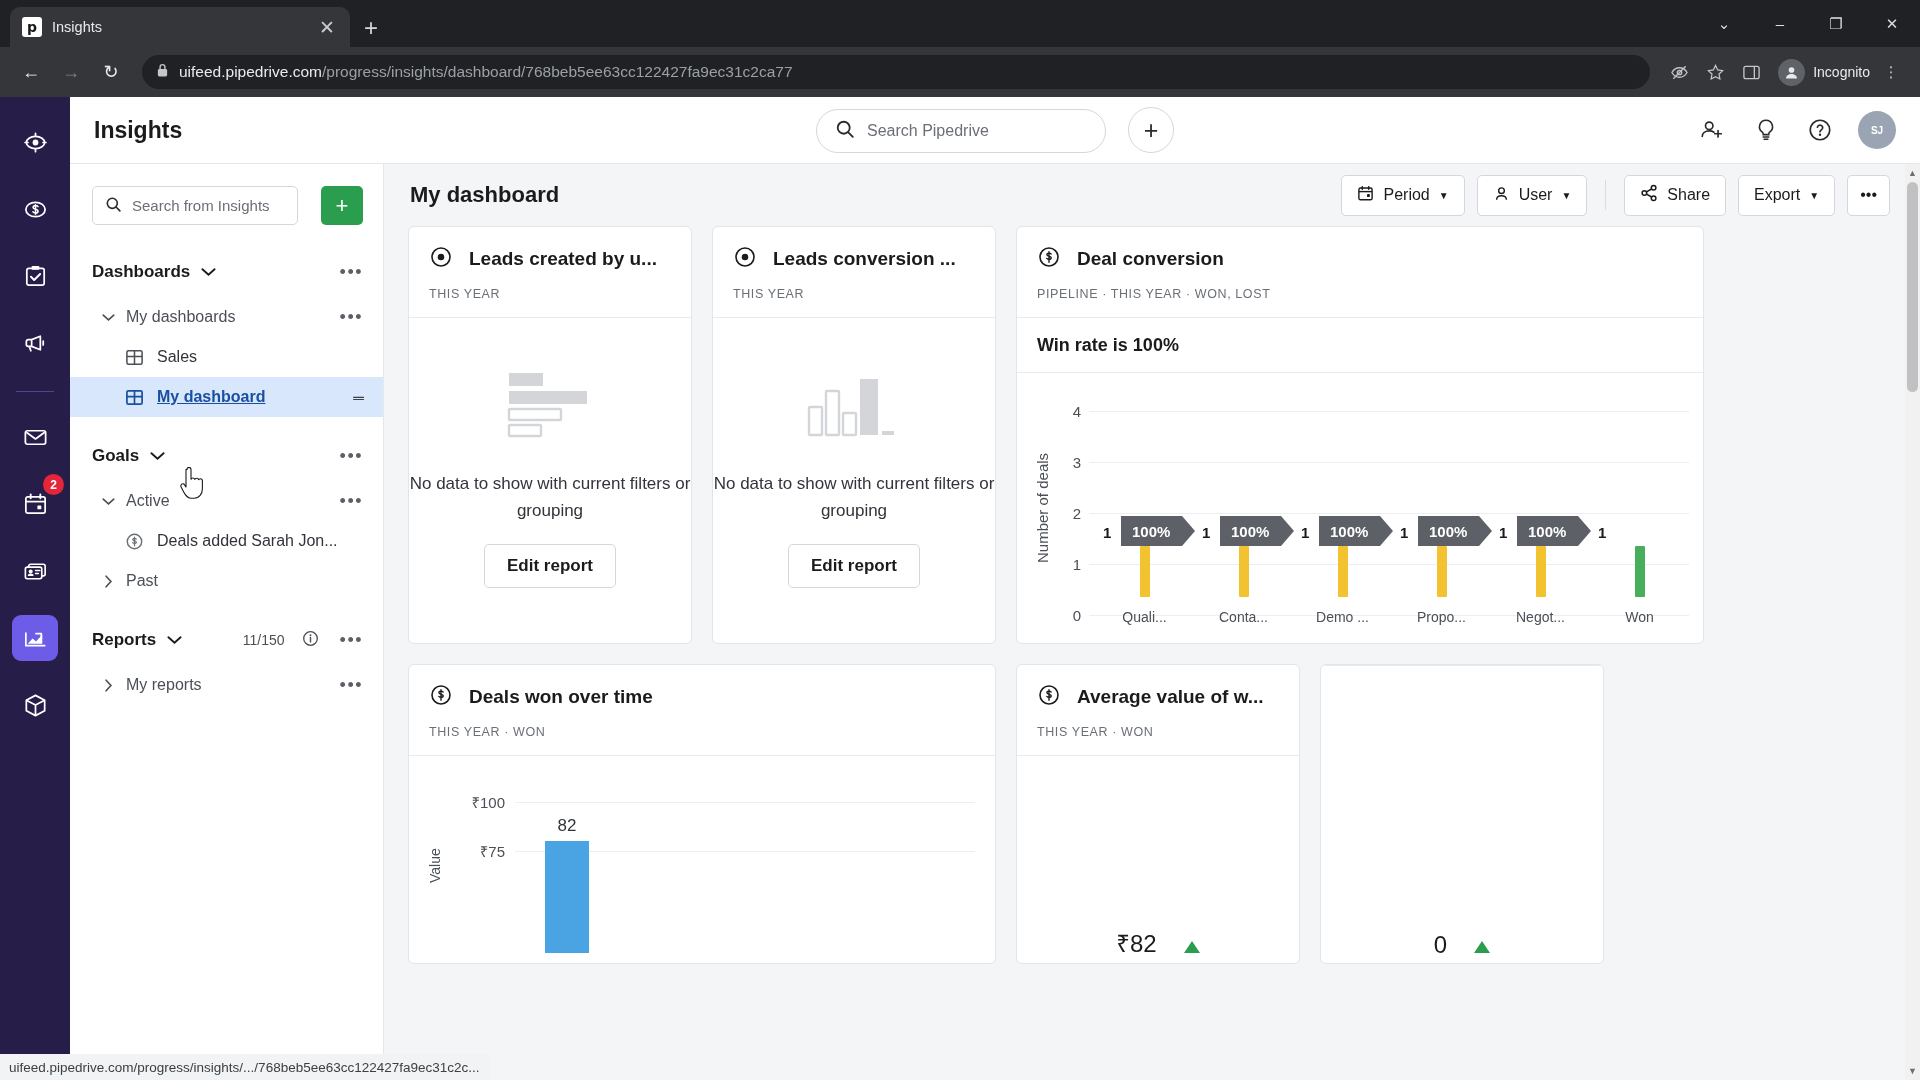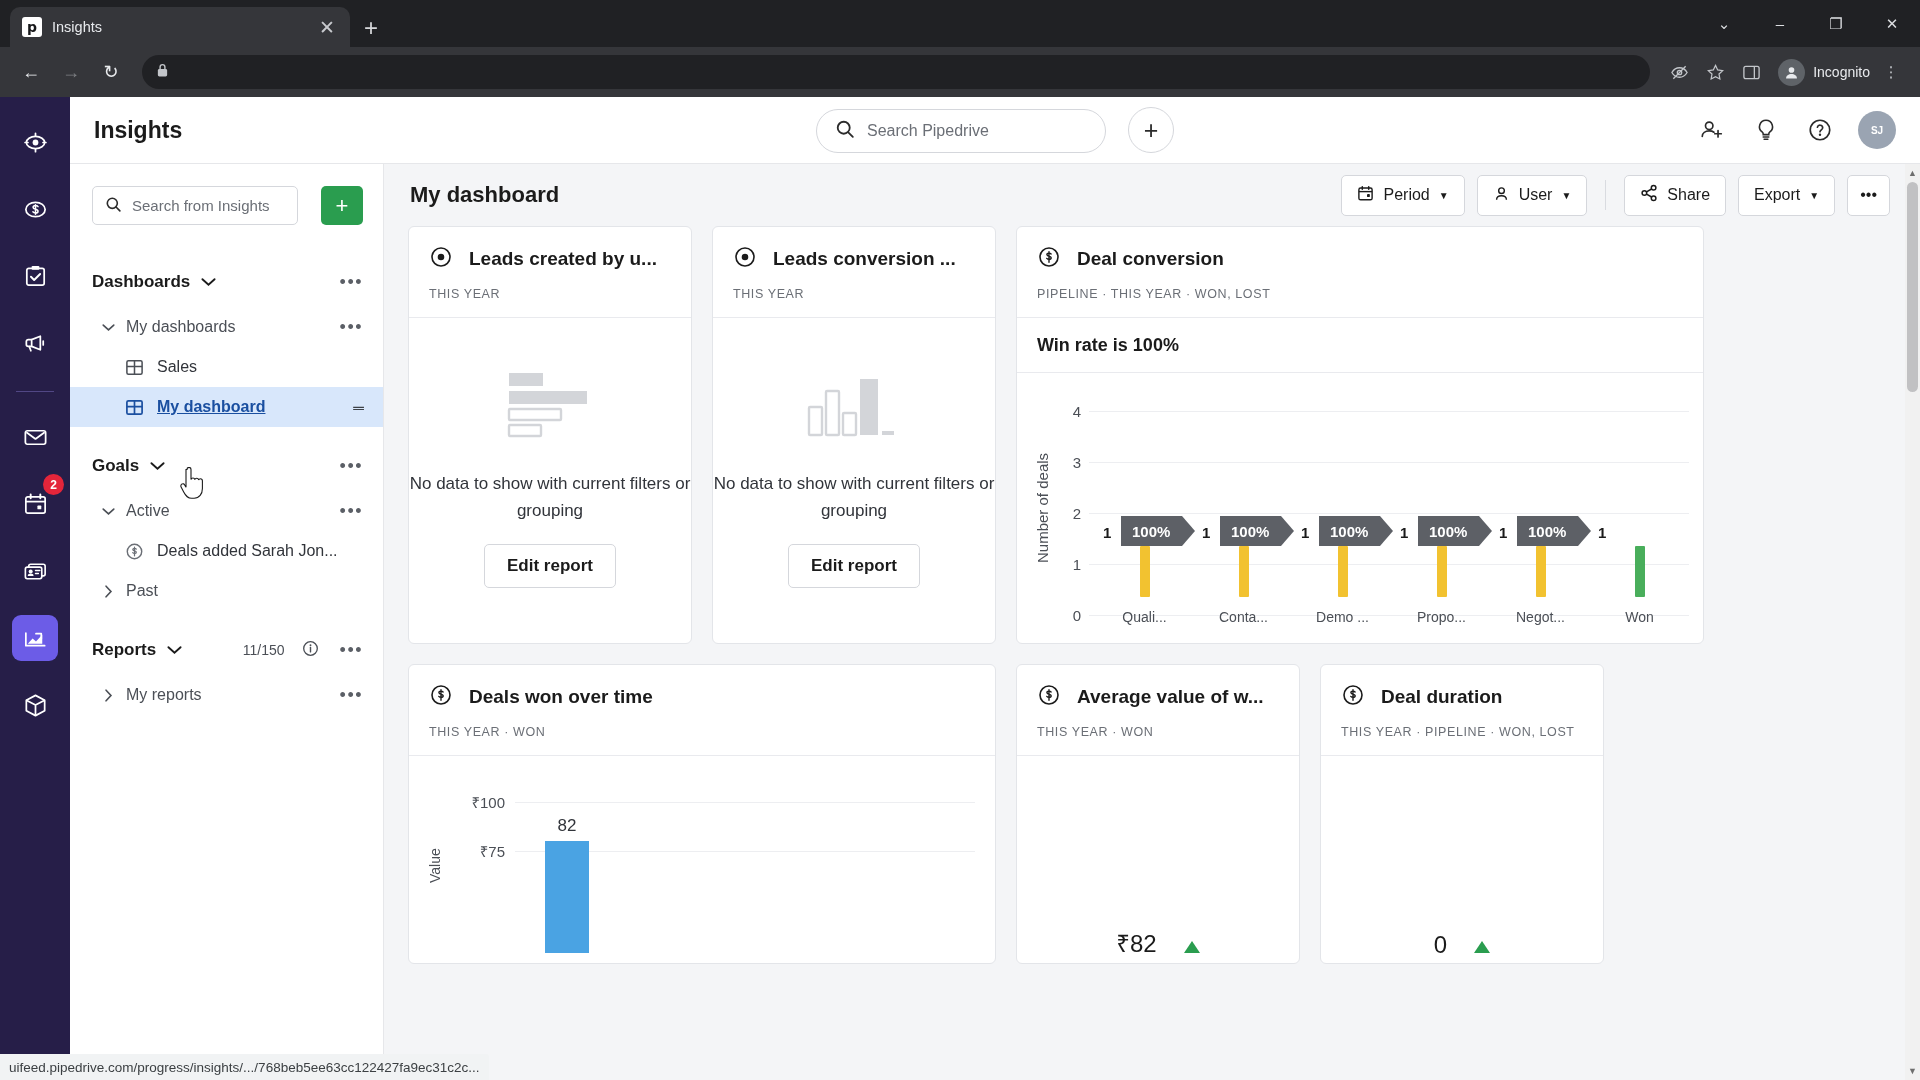--- a/index.html
+++ b/index.html
@@ -100,21 +100,21 @@
     display: flex; align-items: center; justify-content: center; font-size: 10px; font-weight: bold;
   }
 
   .body-split { flex: 1; display: flex; min-height: 0; }
 
   
   .side {
     width: 314px; background: #fff; border-right: 1px solid #e6e7ea; flex: none;
     padding: 22px 0 0; overflow: hidden;
   }
-  .side-search-row { display: flex; gap: 23px; padding: 0 20px 0 22px; margin-bottom: 40px; }
+  .side-search-row { display: flex; gap: 23px; padding: 0 20px 0 22px; margin-bottom: 30px; }
   .side-search {
     flex: 1; height: 39px; border: 1px solid #d5d7dc; border-radius: 5px;
     display: flex; align-items: center; padding: 0 12px; gap: 10px;
   }
   .side-search span { color: #6b6f76; font-size: 15px; }
   .side-add {
     width: 42px; height: 39px; background: #2a9d4f; border-radius: 5px; color: #fff;
     display: flex; align-items: center; justify-content: center; font-size: 22px;
   }
   .sec-head {
@@ -254,20 +254,23 @@
     <div class="nav-btn">←</div>
     <div class="nav-btn dim">→</div>
     <div class="nav-btn">↻</div>
     <div class="urlbox">
       <span>
         <svg width="13" height="15" viewBox="0 0 14 16" fill="none">
           <rect x="2" y="6.5" width="10" height="8" rx="1.6" fill="#c3c6ca"></rect>
           <path d="M4.4 6.5V4.3a2.6 2.6 0 0 1 5.2 0v2.2" stroke="#c3c6ca" stroke-width="1.5" fill="none"></path>
         </svg>
       </span>
+      <div class="url-text">
+        <b>uifeed.pipedrive.com</b><span>/progress/insights/dashboard/768beb5ee63cc122427fa9ec31c2ca77</span>
+      </div>
     </div>
     <div class="omni-icon">
       <svg width="19" height="19" viewBox="0 0 20 20" fill="none">
         <path d="M2 10s3-5 8-5 8 5 8 5-3 5-8 5-8-5-8-5z" stroke="#c3c6ca" stroke-width="1.4"></path>
         <circle cx="10" cy="10" r="2.3" stroke="#c3c6ca" stroke-width="1.4"></circle>
         <path d="M3.5 16.5 16.5 3.5" stroke="#c3c6ca" stroke-width="1.4"></path>
       </svg>
     </div>
     <div class="omni-icon">
       <svg width="19" height="19" viewBox="0 0 20 20" fill="none">
@@ -752,32 +755,20 @@
                 <div class="card-meta">THIS YEAR · WON</div>
               </div>
               <div class="card-div"></div>
               <div class="stat">
                 <span class="stat-val">₹82</span>
                 <span class="tri-up"></span>
               </div>
             </div>
 
             <div class="card" style="width:284px;height:300px;overflow:hidden">
-              <div class="card-hd">
-                <div class="card-title-row">
-                  <span>
-                    <svg width="24" height="24" viewBox="0 0 24 24" fill="none">
-                      <circle cx="12" cy="12" r="9" stroke="#1b1b1b" stroke-width="1.6"></circle>
-                      <path d="M12 6.8v10.4M14.1 9c-.5-.6-1.3-.9-2.1-.9-1.2 0-2.1.6-2.1 1.5s.9 1.3 2.1 1.6c1.2.3 2.2.6 2.2 1.6 0 1-1 1.6-2.2 1.6-.9 0-1.7-.4-2.2-1" stroke="#1b1b1b" stroke-width="1.4" stroke-linecap="round"></path>
-                    </svg>
-                  </span>
-                  <span class="card-title">Deal duration</span>
-                </div>
-                <div class="card-meta">THIS YEAR · PIPELINE · WON, LOST</div>
-              </div>
               <div class="card-div"></div>
               <div class="stat">
                 <span class="stat-val">0</span>
                 <span class="tri-up"></span>
               </div>
             </div>
 
           </div>
 
           <div class="vscroll">

